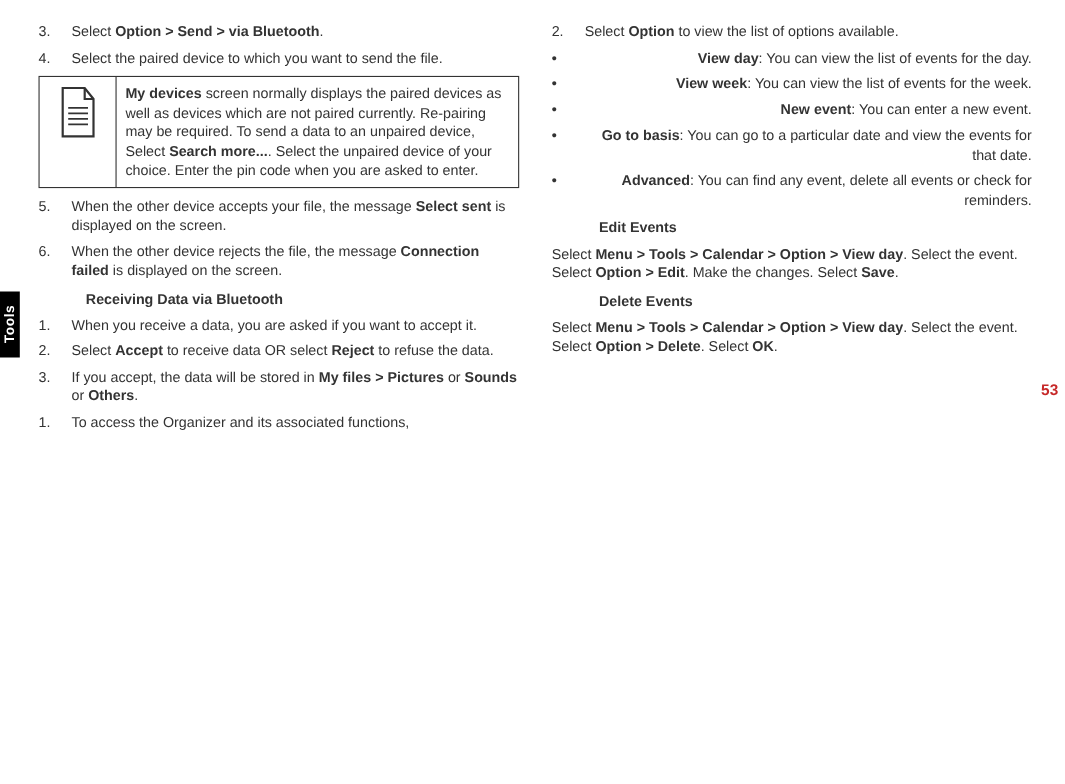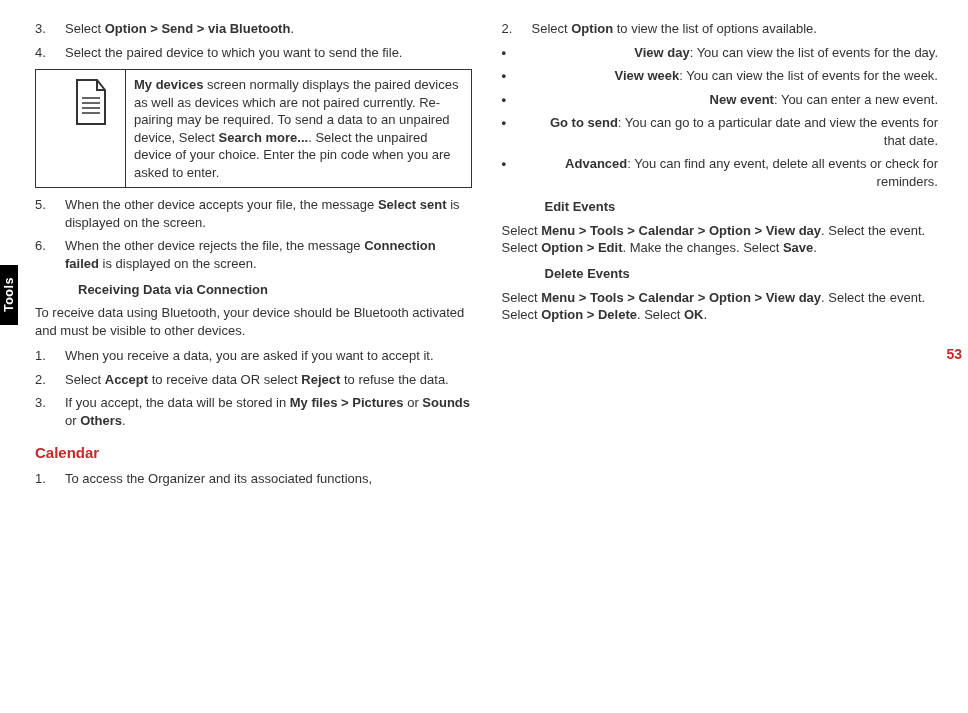--- a/index.html
+++ b/index.html
@@ -56,21 +56,20 @@
     flex-shrink: 0;
   }
   .ol-text { flex: 1; }
   .bullet-item { display: flex; margin-bottom: 6px; }
   .bullet-dot { width: 30px; flex-shrink: 0; font-weight: bold; }
   .bullet-text { flex: 1; text-align: right; }
   .note-box {
     border: 1px solid #333;
     display: flex;
     margin: 8px 0 8px 0;
-    padding-left: 20px;
   }
   .note-icon-cell {
     width: 70px;
     border-right: 1px solid #333;
     display: flex;
     align-items: flex-start;
     justify-content: center;
     padding: 8px 6px;
   }
   .note-text-cell {
@@ -135,41 +134,39 @@
         <span>When the other device accepts your file, the message </span><b>Select sent</b><span> is displayed on the screen.</span>
       </div>
     </div>
     <div class="ol-item">
       <div class="ol-num">6.</div>
       <div class="ol-text">
         <span>When the other device rejects the file, the message </span><b>Connection failed</b><span> is displayed on the screen.</span>
       </div>
     </div>
 
-    <div class="sub-head">Receiving Data via Connection</div>
-    <div class="para">To receive data using Bluetooth, your device should be Bluetooth activated and must be visible to other devices.</div>
+    <div class="sub-head">Receiving Data via Bluetooth</div>
 
     <div class="ol-item">
       <div class="ol-num">1.</div>
       <div class="ol-text">When you receive a data, you are asked if you want to accept it.</div>
     </div>
     <div class="ol-item">
       <div class="ol-num">2.</div>
       <div class="ol-text">
         <span>Select </span><b>Accept</b><span> to receive data OR select </span><b>Reject</b><span> to refuse the data.</span>
       </div>
     </div>
     <div class="ol-item">
       <div class="ol-num">3.</div>
       <div class="ol-text">
         <span>If you accept, the data will be stored in </span><b>My files &gt; Pictures</b><span> or </span><b>Sounds</b><span> or </span><b>Others</b><span>.</span>
       </div>
     </div>
 
-    <div class="section-head">Calendar</div>
 
     <div class="ol-item">
       <div class="ol-num">1.</div>
       <div class="ol-text">To access the Organizer and its associated functions,</div>
     </div>
   </div>
 
   <div class="col">
 
 
@@ -187,21 +184,21 @@
     <div class="bullet-item">
       <div class="bullet-dot">•</div>
       <div class="bullet-text"><b>View week</b><span>: You can view the list of events for the week.</span></div>
     </div>
     <div class="bullet-item">
       <div class="bullet-dot">•</div>
       <div class="bullet-text"><b>New event</b><span>: You can enter a new event.</span></div>
     </div>
     <div class="bullet-item">
       <div class="bullet-dot">•</div>
-      <div class="bullet-text"><b>Go to send</b><span>: You can go to a particular date and view the events for that date.</span></div>
+      <div class="bullet-text"><b>Go to basis</b><span>: You can go to a particular date and view the events for that date.</span></div>
     </div>
     <div class="bullet-item">
       <div class="bullet-dot">•</div>
       <div class="bullet-text"><b>Advanced</b><span>: You can find any event, delete all events or check for reminders.</span></div>
     </div>
 
     <div class="sub-head">Edit Events</div>
     <div class="para">
       <span>Select </span><b>Menu &gt; Tools &gt; Calendar &gt; Option &gt; View day</b><span>. Select the event. Select </span><b>Option &gt; Edit</b><span>. Make the changes. Select </span><b>Save</b><span>.</span>
     </div>

